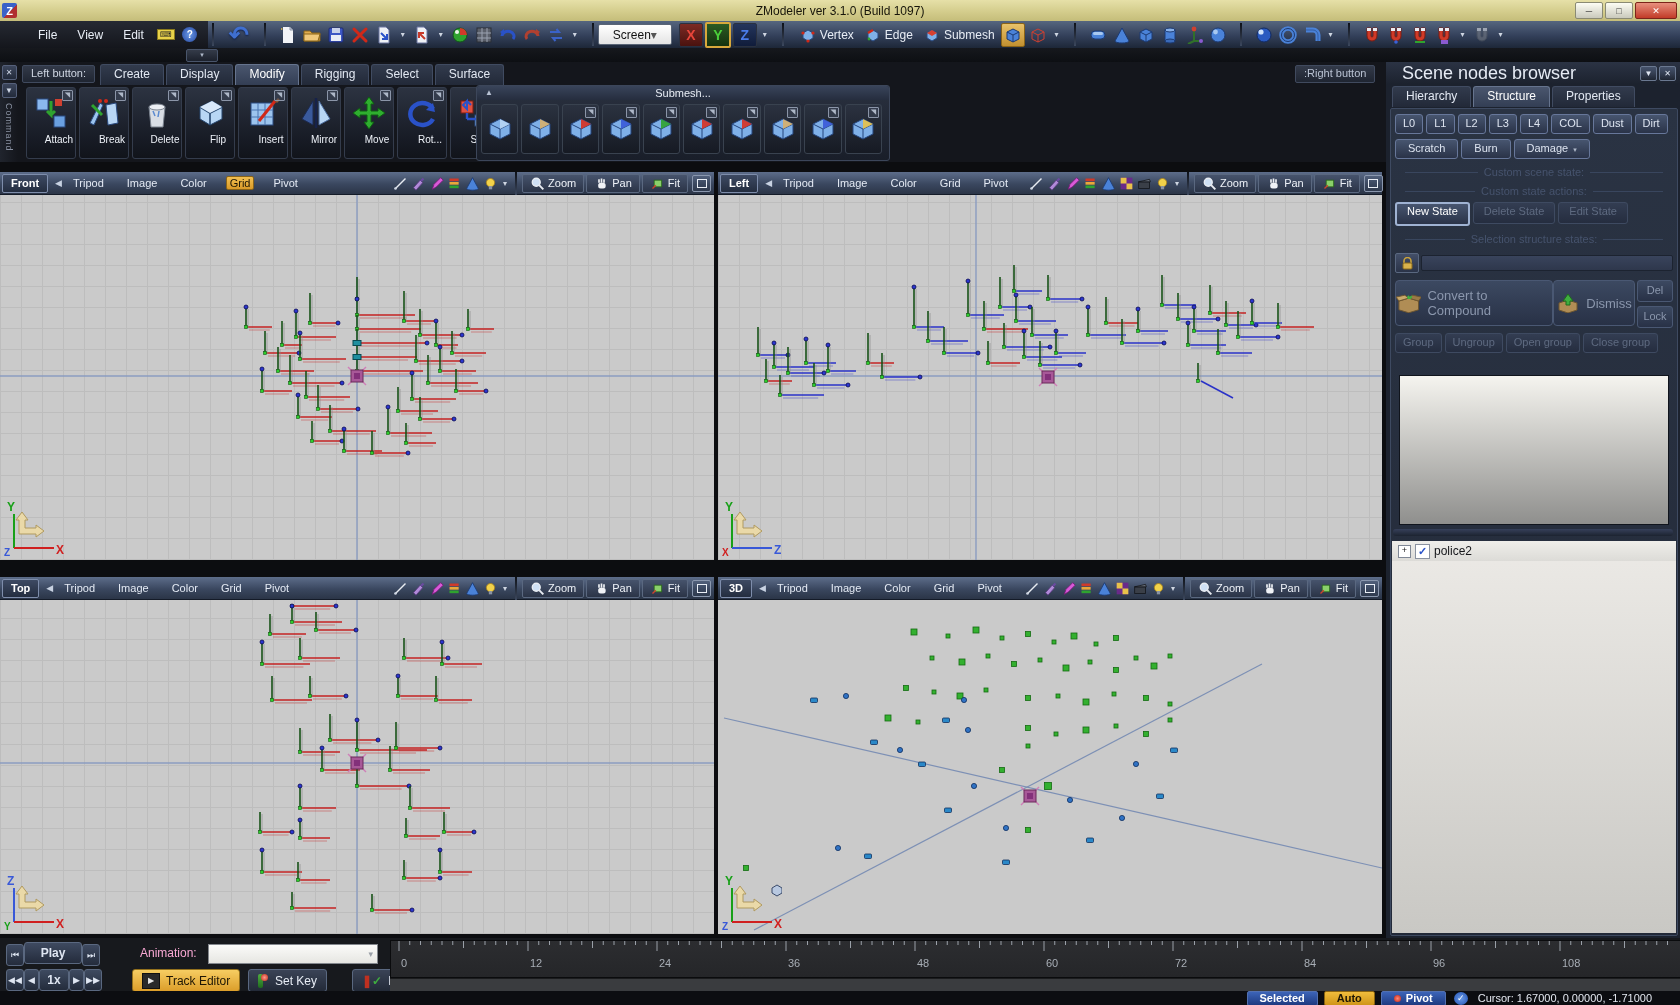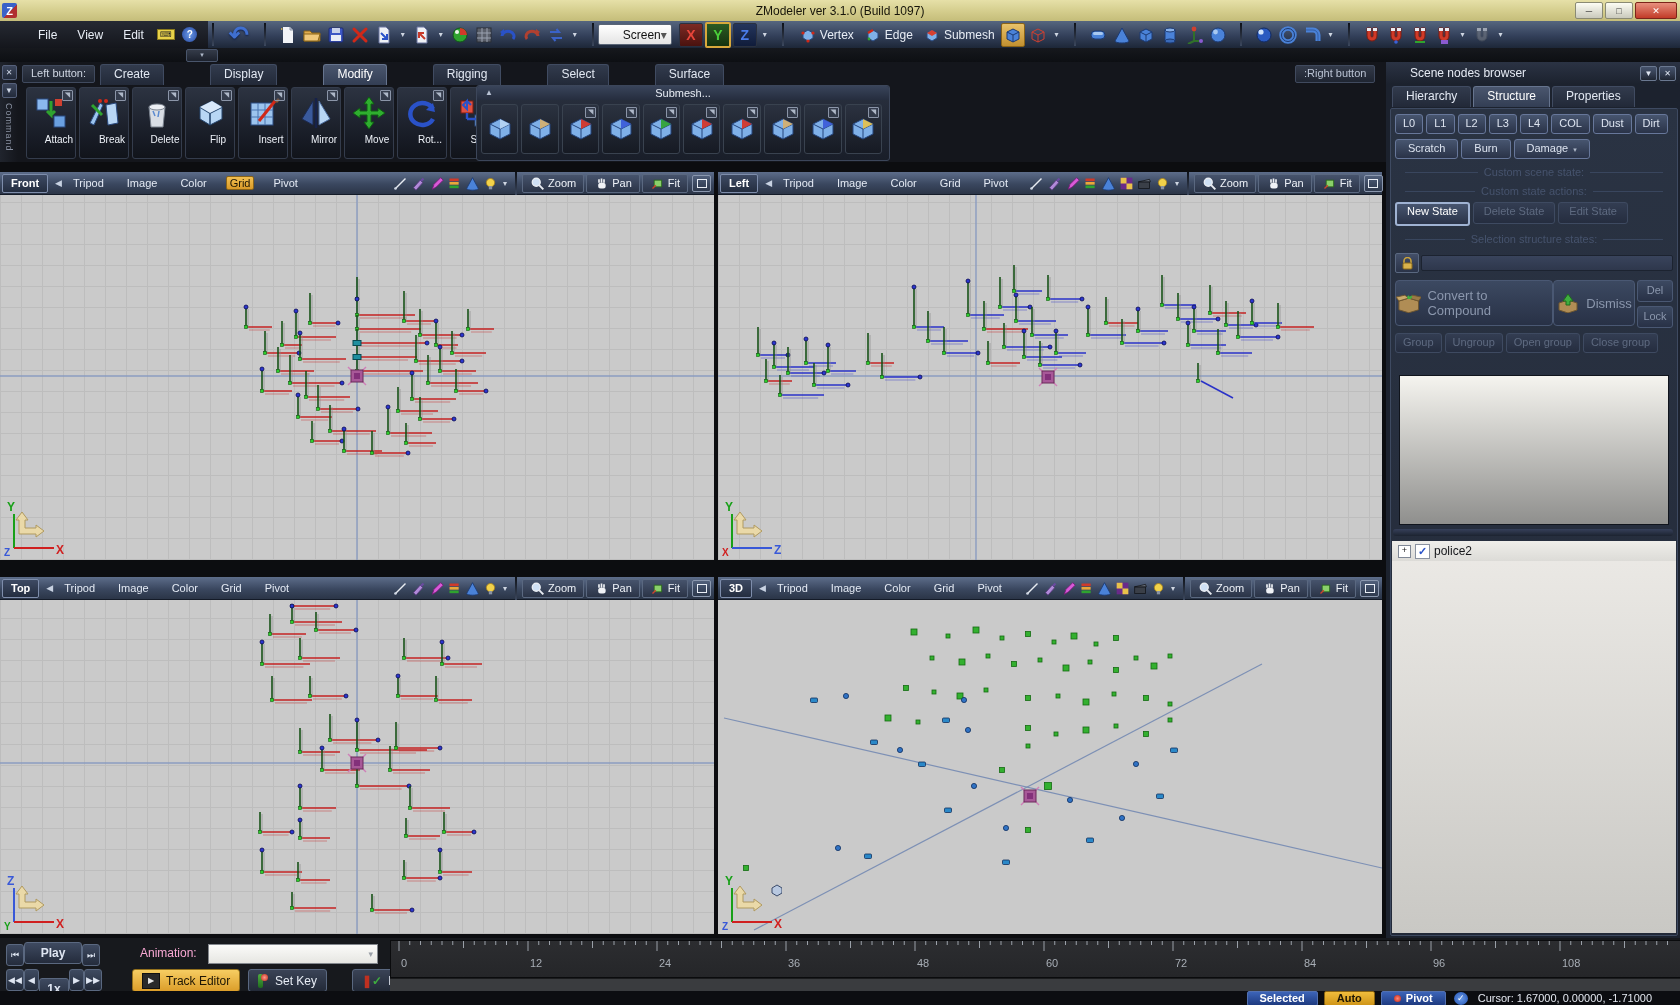--- a/index.html
+++ b/index.html
@@ -22,21 +22,21 @@
   #menubar{left:0;top:21px;width:1680px;height:27px;
     background:linear-gradient(#56667f,#33405a 55%,#1d2738);display:flex;align-items:center;}
   .mb-seg{display:flex;align-items:center;height:27px;padding:0 6px;}
   .mb-dark{background:linear-gradient(#262a33,#14161c);padding-left:28px;}
   .menu-item{color:#e8edf5;font-size:12px;padding:2px 10px;border-radius:2px;}
   .ticon{width:22px;height:22px;margin:0 1px;border-radius:2px;display:flex;align-items:center;justify-content:center;
     font-size:13px;}
   .ticon.small-dd{width:12px;height:22px;font-size:8px;color:#cfd6e2;}
   .vsep{width:2px;height:23px;margin:0 4px;background:linear-gradient(#0e1118,#3c485e);}
   #screen-select{width:64px;height:19px;background:linear-gradient(#ffffff,#e4e4e4);border:1px solid #5a6576;
-    border-radius:2px;color:#111;font-size:12px;display:flex;align-items:center;padding:0 4px;justify-content:flex-end;}
+    border-radius:2px;color:#111;font-size:12px;display:flex;align-items:center;padding:0 4px;justify-content:center;}
   .axis-btn{width:22px;height:22px;margin:0 1px;border:1px solid #2a3140;border-radius:2px;
     font-weight:bold;font-size:14px;display:flex;align-items:center;justify-content:center;}
   .axis-x{background:linear-gradient(#7c2a24,#4a120e);color:#e8453a;}
   .axis-y{background:linear-gradient(#2c5a24,#14320e);color:#4ad03a;border:2px solid #d8a83c;}
   .axis-z{background:linear-gradient(#24355c,#101c3a);color:#4a7ce8;}
   .mode-btn{display:flex;align-items:center;color:#e8edf5;font-size:12px;margin:0 5px;}
   .mode-btn svg{margin-right:3px;}
   .hl-gold{background:linear-gradient(#e8c26a,#c29030);border:1px solid #8a6418;border-radius:2px;}
   
   #substrip{left:0;top:48px;width:1680px;height:14px;background:linear-gradient(#16181d,#0d0f13);}
@@ -45,21 +45,21 @@
   
   #command{left:0;top:62px;width:1386px;height:100px;background:#14161c;}
   #cmd-side{position:absolute;left:0;top:0;width:18px;height:100px;background:linear-gradient(90deg,#20242d,#14161c);display:flex;flex-direction:column;align-items:center;}
   .side-btn{width:13px;height:13px;margin-top:3px;border:1px solid #55607a;border-radius:2px;background:linear-gradient(#3c465c,#222a3a);
     color:#cdd5e4;font-size:8px;display:flex;align-items:center;justify-content:center;}
   #cmd-side .vtext{margin-top:5px;writing-mode:vertical-rl;font-size:9px;color:#8b93a4;letter-spacing:1px;}
   #left-btn-label{position:absolute;left:22px;top:3px;height:16px;padding:0 8px;background:linear-gradient(#333a49,#1f2531);
     border:1px solid #404a5e;border-radius:2px;color:#cfd6e2;font-size:11px;line-height:15px;}
   #right-btn-label{position:absolute;left:1295px;top:3px;height:16px;padding:0 8px;background:linear-gradient(#333a49,#1f2531);
     border:1px solid #404a5e;border-radius:2px;color:#b9c2d2;font-size:11px;line-height:15px;}
-  .tabs{position:absolute;left:100px;top:2px;display:flex;gap:44px;}
+  .tabs{position:absolute;left:100px;top:2px;display:flex;}
   .tab{height:20px;padding:0 13px;margin-right:2px;background:linear-gradient(#323b4d,#222938);
     border:1px solid #404b61;border-bottom:none;border-radius:3px 3px 0 0;color:#e2e8f2;font-size:12px;line-height:19px;}
   .tab.active{background:linear-gradient(#4a566e,#333e54);border-color:#66748e;color:#fff;}
   #tools{position:absolute;left:26px;top:25px;display:flex;}
   .toolbtn{position:relative;width:48px;height:70px;margin-right:3px;border:1px solid #343c4c;border-radius:3px;
     background:linear-gradient(#2c3341,#181c26 70%,#11141b);display:flex;flex-direction:column;align-items:center;}
   .toolbtn .tool-ic{margin-top:5px;height:40px;display:flex;align-items:center;}
   .toolbtn .tool-label{color:#eef2f8;font-size:10px;margin-top:1px;margin-left:16px;}
   .corner-exp{position:absolute;right:2px;top:2px;width:9px;height:9px;border:1px solid #8b95a8;border-radius:1px;
     color:#aeb8c8;font-size:7px;line-height:8px;text-align:center;background:rgba(70,80,100,.4);}
@@ -90,21 +90,21 @@
   .vp-max span{width:8px;height:7px;border:1px solid #e8edf5;display:block;}
   .vp-content{position:relative;overflow:hidden;background:#cacaca;}
   .vp-grid{position:absolute;inset:0;
     background-image:repeating-linear-gradient(0deg,#bdbdbd 0 1px,transparent 1px 21px),
                      repeating-linear-gradient(90deg,#bdbdbd 0 1px,transparent 1px 21px);}
   .vp-svg{position:absolute;left:0;top:0;}
   .gizmo{position:absolute;left:2px;bottom:2px;}
   
   #rightpanel{left:1386px;top:62px;width:294px;height:876px;background:#1c222e;}
   #rp-header{height:22px;display:flex;align-items:center;background:linear-gradient(#2b3344,#1c222e);}
-  #rp-title{font-size:12px;color:#e6ebf4;margin-left:24px;}
+  #rp-title{font-size:18px;color:#e6ebf4;margin-left:16px;}
   #rp-winbtns{margin-left:auto;display:flex;margin-right:4px;}
   .rp-winbtn{width:15px;height:13px;margin-left:2px;border:1px solid #6a7890;border-radius:2px;
     background:linear-gradient(#45526b,#29324600);color:#dfe6f2;font-size:8px;display:flex;align-items:center;justify-content:center;}
   #rp-tabs{display:flex;margin:2px 0 0 6px;}
   #rp-body{position:absolute;left:4px;top:46px;width:286px;height:826px;background:linear-gradient(#2a3343,#222938);
     border:1px solid #3e4a61;border-radius:2px;}
   .rp-row{display:flex;margin:5px 4px 0 4px;}
   .rp-btn{height:18px;padding:0 7px;margin-right:3px;border:1px solid #67779a;border-radius:3px;
     background:linear-gradient(#47556f,#2a3348);color:#dde4f0;font-size:11px;line-height:17px;}
   .rp-btn.dim{color:#5e6a80;border-color:#3e4a61;background:linear-gradient(#333d52,#252d3f);}
@@ -1801,21 +1801,21 @@
       </div>
     </div>
   </div>
 
   <div id="bottombar" class="abs">
     <div class="tr-btn abs" style="left:6px;top:6px;width:16px;">⏮</div>
     <div class="tr-btn abs" id="play-btn" style="left:24px;top:4px;">Play</div>
     <div class="tr-btn abs" style="left:82px;top:6px;width:16px;">⏭</div>
     <div class="tr-btn abs" style="left:6px;top:31px;width:16px;">◀◀</div>
     <div class="tr-btn abs" style="left:24px;top:31px;width:13px;">◀</div>
-    <div class="tr-btn abs" style="left:39px;top:31px;width:28px;font-size:12px;font-weight:bold;margin-top:9px;">1x</div>
+    <div class="tr-btn abs" style="left:39px;top:31px;width:28px;font-size:12px;font-weight:bold;">1x</div>
     <div class="tr-btn abs" style="left:69px;top:31px;width:13px;">▶</div>
     <div class="tr-btn abs" style="left:84px;top:31px;width:16px;">▶▶</div>
     <div id="anim-label">Animation:</div>
     <div id="anim-select">▾</div>
     <div class="mode-bbtn gold" style="left:132px;">
       <span class="mic" style="width:16px;height:14px;background:#2a2a2a;border:1px solid #111;color:#e8e8e8;font-size:8px;display:flex;align-items:center;justify-content:center;">▶</span>
       <span>Track Editor</span>
     </div>
     <div class="mode-bbtn" style="left:248px;">
       <span class="mic" style="width:5px;height:14px;background:linear-gradient(#4fae3f,#1e6b1e);border-radius:2px;position:relative;">

